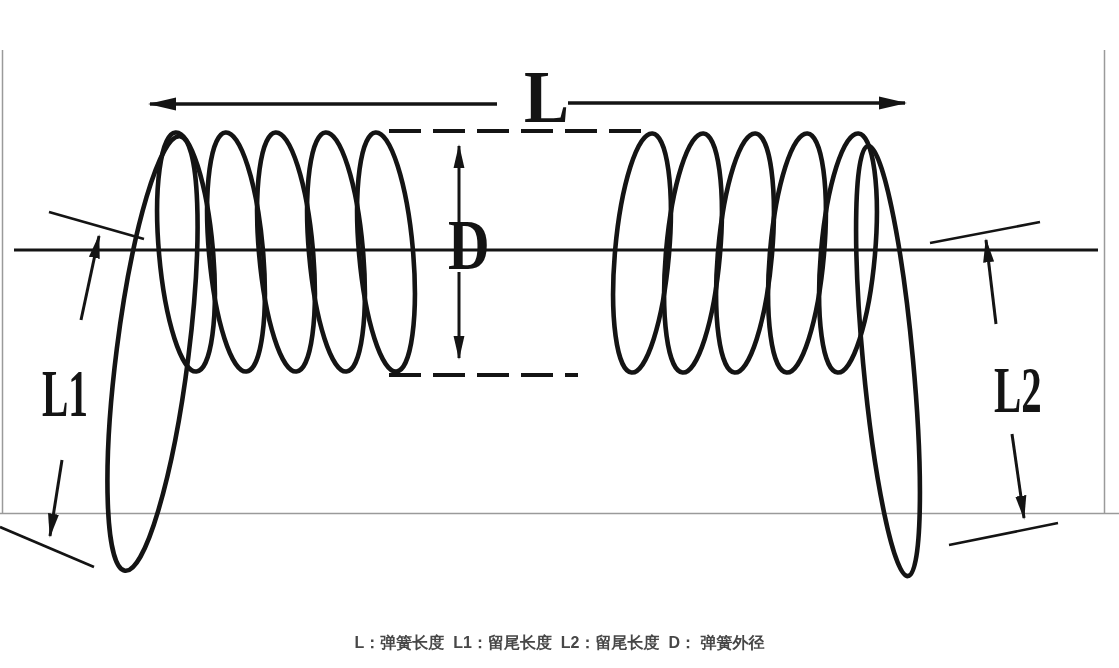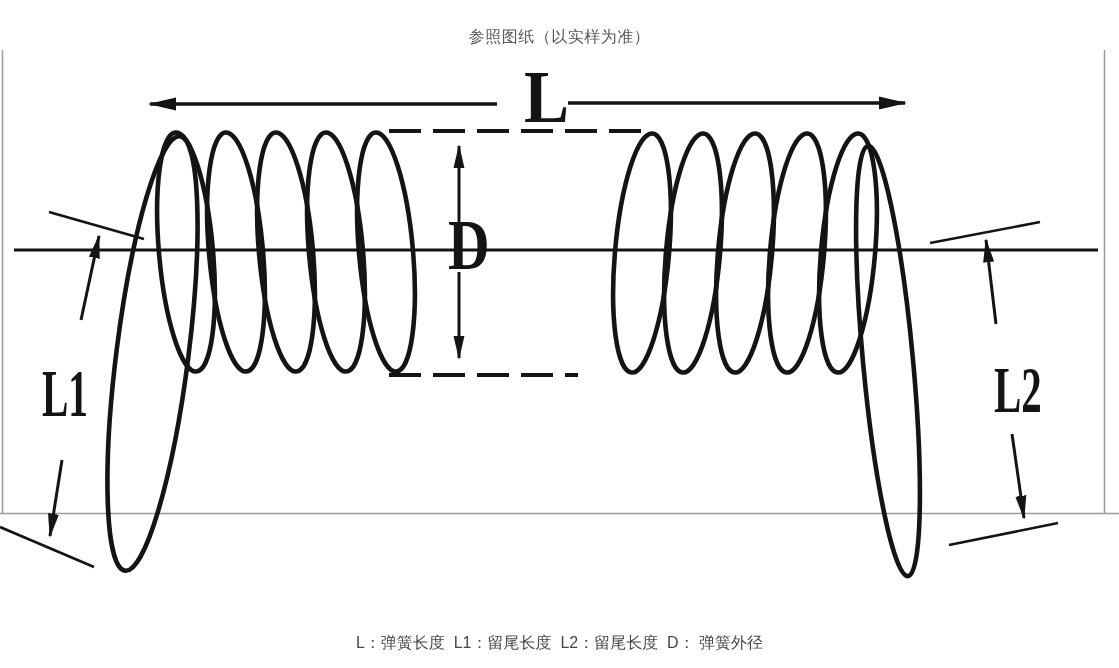--- a/index.html
+++ b/index.html
@@ -23,41 +23,41 @@
   }
   .caption {
     position: absolute;
     top: 633px;
     left: 0;
     width: 100%;
     text-align: center;
     font-size: 16px;
     color: #474747;
     white-space: pre;
+    font-weight: bold;
   }
   .drawing { position: absolute; left: 0; top: 0; }
   .frame  { stroke: #9a9a9a; stroke-width: 1.5; fill: none; }
   .ink    { stroke: #141414; stroke-width: 4.6; fill: none; }
   .axis   { stroke: #141414; stroke-width: 3; fill: none; }
   .dash   { stroke: #141414; stroke-width: 4; fill: none; stroke-dasharray: 32 12; }
   .dim    { stroke: #141414; stroke-width: 3; fill: none; }
   .dimL   { stroke: #141414; stroke-width: 3.5; fill: none; }
   .tick   { stroke: #141414; stroke-width: 2.6; fill: none; }
   .dimtext {
     font-family: "Liberation Serif", serif;
     font-weight: bold;
     fill: #141414;
   }
 </style>
 </head>
 <body>
 
 <div class="canvas">
 
-  <div class="page-title">参照图纸（以实样为准）</div>
 
   <svg class="drawing" width="1119" height="668" viewBox="0 0 1119 668" xmlns="http://www.w3.org/2000/svg">
 
     <defs>
       <marker id="arr" viewBox="0 0 10 10" refX="9.3" refY="5" markerWidth="8" markerHeight="8" orient="auto-start-reverse">
         <path d="M0,2.7 L10,5 L0,7.3 Z" fill="#141414"></path>
       </marker>
     </defs>
 
     <g>

